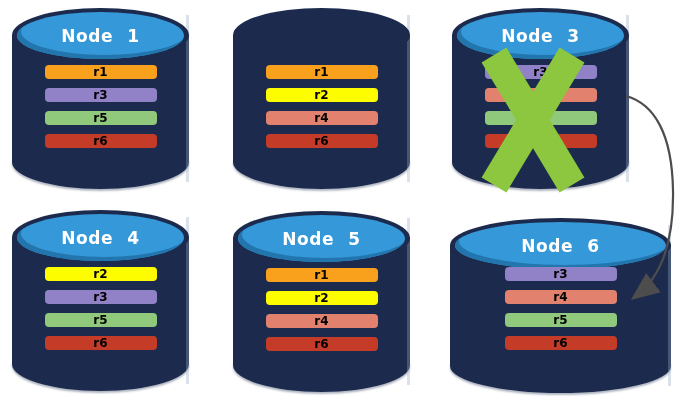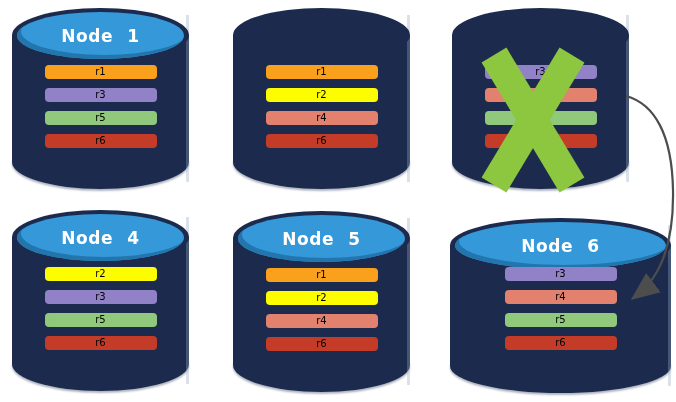--- a/index.html
+++ b/index.html
@@ -48,21 +48,21 @@
   }
   .bars {
     position: absolute; left: 0; right: 0; top: 57px;
     display: flex; flex-direction: column; align-items: center; gap: 9px;
     z-index: 2;
   }
   .pos-5 .bars { top: 49px; }
   .bar {
     width: 112px; height: 14px; border-radius: 4px;
     display: flex; align-items: center; justify-content: center;
-    font-size: 10px; font-weight: normal; color: var(--bar-text);
+    font-size: 12px; font-weight: bold; color: var(--bar-text);
     line-height: 14px;
   }
 
   
   .x-mark {
     position: absolute; left: 31px; top: 43px; width: 100px; height: 138px;
     z-index: 5; overflow: visible;
   }
   .x-mark line { stroke: var(--x-color); stroke-width: 29; }
 
@@ -100,20 +100,23 @@
         <div class="bar" style="background: rgb(249, 161, 28);">r1</div>
         <div class="bar" style="background: rgb(253, 253, 0);">r2</div>
         <div class="bar" style="background: rgb(226, 130, 110);">r4</div>
         <div class="bar" style="background: rgb(196, 60, 40);">r6</div>
       </div>
     </div>
     <div class="node pos-2">
       <div class="cyl-bottom"></div>
       <div class="cyl-mid"></div>
       <div class="cyl-top"></div>
+      <div class="cyl-face">
+        <span class="title">Node 3</span>
+      </div>
       <div class="bars">
         <div class="bar" style="background: rgb(145, 130, 200);">r3</div>
         <div class="bar" style="background: rgb(226, 130, 110);"></div>
         <div class="bar" style="background: rgb(144, 201, 124);"></div>
         <div class="bar" style="background: rgb(196, 60, 40);"></div>
       </div>
     <svg class="x-mark" viewBox="0 0 100 138" xmlns="http://www.w3.org/2000/svg">
       <line x1="11" y1="4" x2="89" y2="134"></line>
       <line x1="89" y1="4" x2="11" y2="134"></line>
     </svg>

